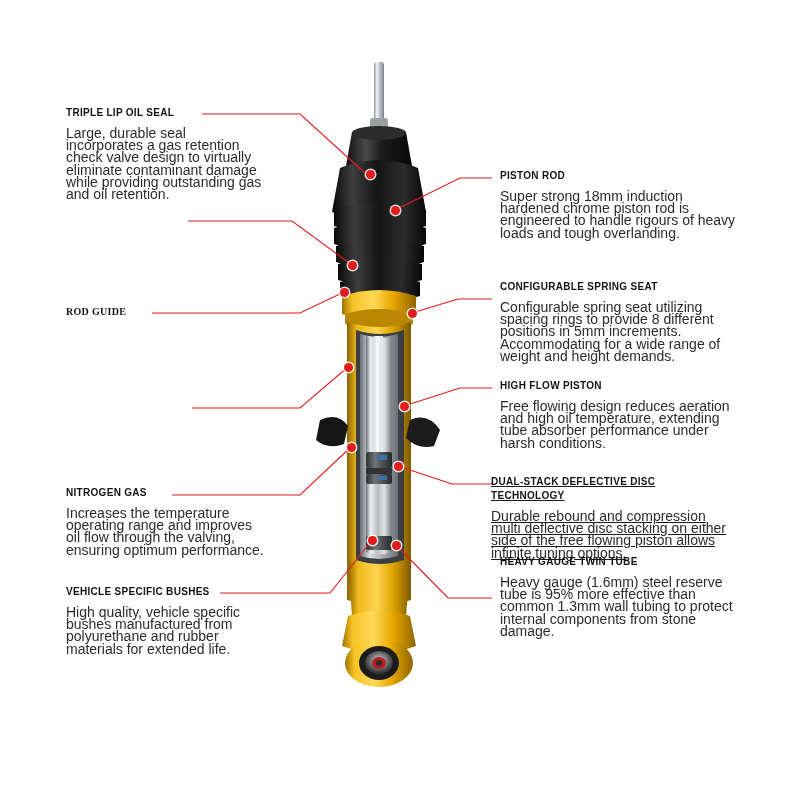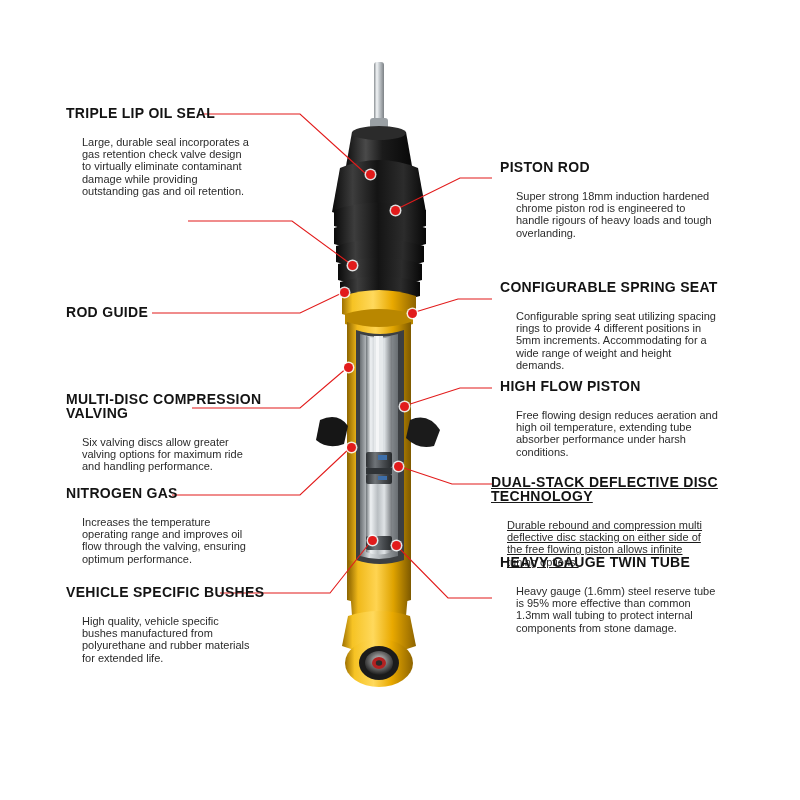--- a/index.html
+++ b/index.html
@@ -21,32 +21,32 @@
     width: 800px;
     height: 800px;
   }
 
   
   .callout {
     position: absolute;
   }
   .callout .title {
     font-weight: bold;
-    font-size: 14px;
+    font-size: 10px;
     letter-spacing: 0.3px;
     line-height: 14px;
     color: #131313;
     margin: 0 0 7px 0;
     text-transform: uppercase;
   }
   .callout .body {
-    font-size: 11px;
+    font-size: 14px;
     line-height: 12.2px;
     color: #2b2b2b;
-    margin: 16px;
+    margin: 0;
   }
 
   .left .title, .left .body { text-align: left; }
   .right .title, .right .body { text-align: left; }
 
   
   svg.lines {
     position: absolute;
     left: 0; top: 0;
     width: 800px;
@@ -217,47 +217,43 @@
   <div class="dot" style="left:400px; top:402px;"></div>
   <div class="dot" style="left:394px; top:462px;"></div>
   <div class="dot" style="left:392px; top:541px;"></div>
 
   <div class="callout left" style="left:66px; top:106px; width:200px;">
     <div class="title">TRIPLE LIP OIL SEAL</div>
     <div class="body">Large, durable seal incorporates a gas retention check valve design to virtually eliminate contaminant damage while providing outstanding gas and oil retention.</div>
   </div>
 
 
-  <div class="callout left" style="left:66px; top:305px; width:200px;">
+  <div class="callout left" style="left:66px; top:305px; width:200px;font-family:Liberation Serif, serif;">
     <div class="title">ROD GUIDE</div>
   </div>
 
-  <div class="callout left" style="left:66px; top:392px; width:200px;">
-    <div class="title">MULTI-DISC COMPRESSION VALVING</div>
-    <div class="body">Six valving discs allow greater valving options for maximum ride and handling performance.</div>
-  </div>
 
   <div class="callout left" style="left:66px; top:486px; width:200px;">
     <div class="title">NITROGEN GAS</div>
     <div class="body">Increases the temperature operating range and improves oil flow through the valving, ensuring optimum performance.</div>
   </div>
 
   <div class="callout left" style="left:66px; top:585px; width:200px;">
     <div class="title">VEHICLE SPECIFIC BUSHES</div>
     <div class="body">High quality, vehicle specific bushes manufactured from polyurethane and rubber materials for extended life.</div>
   </div>
 
-  <div class="callout right" style="left:500px; top:160px; width:236px;">
+  <div class="callout right" style="left:500px; top:169px; width:236px;">
     <div class="title">PISTON ROD</div>
     <div class="body">Super strong 18mm induction hardened chrome piston rod is engineered to handle rigours of heavy loads and tough overlanding.</div>
   </div>
 
   <div class="callout right" style="left:500px; top:280px; width:236px;">
     <div class="title">CONFIGURABLE SPRING SEAT</div>
-    <div class="body">Configurable spring seat utilizing spacing rings to provide 4 different positions in 5mm increments. Accommodating for a wide range of weight and height demands.</div>
+    <div class="body">Configurable spring seat utilizing spacing rings to provide 8 different positions in 5mm increments. Accommodating for a wide range of weight and height demands.</div>
   </div>
 
   <div class="callout right" style="left:500px; top:379px; width:236px;">
     <div class="title">HIGH FLOW PISTON</div>
     <div class="body">Free flowing design reduces aeration and high oil temperature, extending tube absorber performance under harsh conditions.</div>
   </div>
 
   <div class="callout right" style="left:491px; top:475px; width:236px;text-decoration:underline;">
     <div class="title">DUAL-STACK DEFLECTIVE DISC TECHNOLOGY</div>
     <div class="body">Durable rebound and compression multi deflective disc stacking on either side of the free flowing piston allows infinite tuning options.</div>

